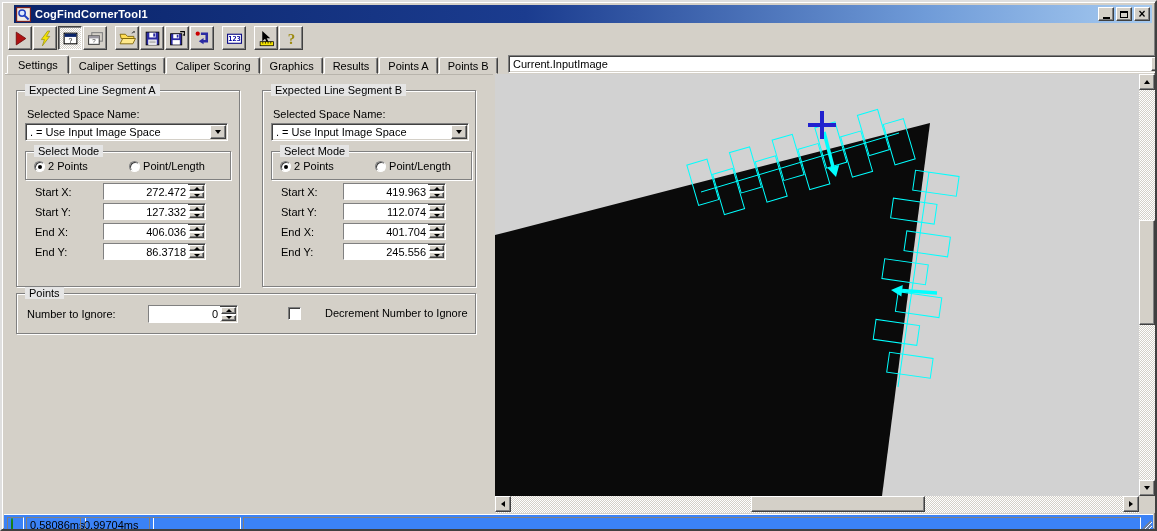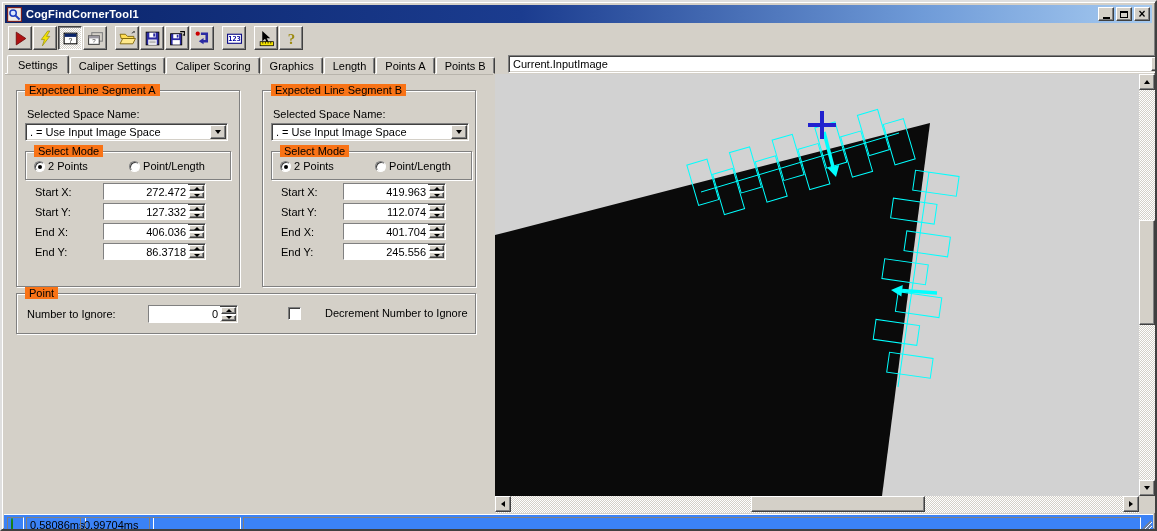--- a/index.html
+++ b/index.html
@@ -8,21 +8,21 @@
 
   .window {
     position:relative; width:1157px; height:531px; background:#d4d0c8;
     border:2px solid; border-color:#dfdfdf #404040 #404040 #dfdfdf;
     box-shadow: inset 1px 1px 0 #fff, inset -1px -1px 0 #808080;
     overflow:hidden;
   }
 
   
   .titlebar {
-    position:absolute; left:3px; top:3px; right:3px; height:18px;
+    position:absolute; left:12px; top:3px; right:3px; height:18px;
     background: linear-gradient(90deg,#0a246a 0%,#1b3c8f 45%,#6f9bd8 80%,#a6caf0 100%);
     display:flex; align-items:center; padding:0 2px;
   }
   .title-icon { width:15px; height:15px; margin-right:4px; flex:0 0 auto; }
   .title-text { color:#fff; font-weight:bold; font-size:11px; letter-spacing:.2px; }
   .winbtns { margin-left:auto; display:flex; gap:2px; }
   .winbtn {
     width:16px; height:14px; background:#d4d0c8;
     border:1px solid; border-color:#fff #404040 #404040 #fff;
     box-shadow: inset -1px -1px 0 #808080;
@@ -58,21 +58,21 @@
     margin-right:1px; white-space:nowrap;
   }
   .tab.active { height:19px; line-height:18px; position:relative; z-index:4; padding:0 10px; }
   .tabline { position:absolute; left:3px; top:71px; width:488px; height:1px; background:#fff; box-shadow:0 1px 0 #b8b4ac; z-index:1; }
 
   
   .group {
     position:absolute; border:1px solid #808080;
     box-shadow: inset 1px 1px 0 #fff, 1px 1px 0 #fff;
   }
-  .group-legend { position:absolute; top:-7px; left:8px; background:#f97316; padding:0 4px; white-space:nowrap; }
+  .group-legend { position:absolute; top:-7px; left:8px; background:#e5e5e5; padding:0 4px; white-space:nowrap; }
   .lbl { position:absolute; white-space:nowrap; }
 
   .sunken {
     border:1px solid; border-color:#808080 #fff #fff #808080;
     box-shadow: inset 1px 1px 0 #404040, inset -1px -1px 0 #d4d0c8;
     background:#fff;
   }
   .combo { position:absolute; height:18px; display:flex; align-items:stretch; }
   .combo-text { flex:1; padding:2px 4px 0 4px; overflow:hidden; white-space:nowrap; }
   .combo-btn {
@@ -250,21 +250,21 @@
         <text x="8" y="13" font-size="14" font-weight="bold" text-anchor="middle" fill="#9c8a10" font-family="Liberation Serif, serif">?</text>
       </svg>
     </div>
   </div>
 
   <div class="tabstrip">
     <span class="tab active">Settings</span>
     <span class="tab">Caliper Settings</span>
     <span class="tab">Caliper Scoring</span>
     <span class="tab">Graphics</span>
-    <span class="tab">Length</span>
+    <span class="tab">Results</span>
     <span class="tab">Points A</span>
     <span class="tab">Points B</span>
   </div>
   <div class="tabline"></div>
 
   <div class="group" style="left:14px; top:88px; width:224px; height:197px;">
     <span class="group-legend">Expected Line Segment A</span>
     <span class="lbl" style="left:10px; top:17px;">Selected Space Name:</span>
     <div class="combo sunken" style="left:8px; top:32px; width:203px;">
       <span class="combo-text">. = Use Input Image Space</span>
@@ -397,21 +397,21 @@
             <span class="tri-up"></span>
           </span>
           <span class="spinbtn">
             <span class="tri-down"></span>
           </span>
         </span>
     </div>
   </div>
 
   <div class="group" style="left:14px; top:291px; width:460px; height:41px;">
-    <span class="group-legend">Point</span>
+    <span class="group-legend">Points</span>
     <span class="lbl" style="left:10px; top:14px;">Number to Ignore:</span>
     <div class="numfield sunken" style="left:131px; top:11px; width:90px; height:18px;">
       <input readonly="" value="0" style="">
       <span class="spin">
           <span class="spinbtn">
             <span class="tri-up"></span>
           </span>
           <span class="spinbtn">
             <span class="tri-down"></span>
           </span>

